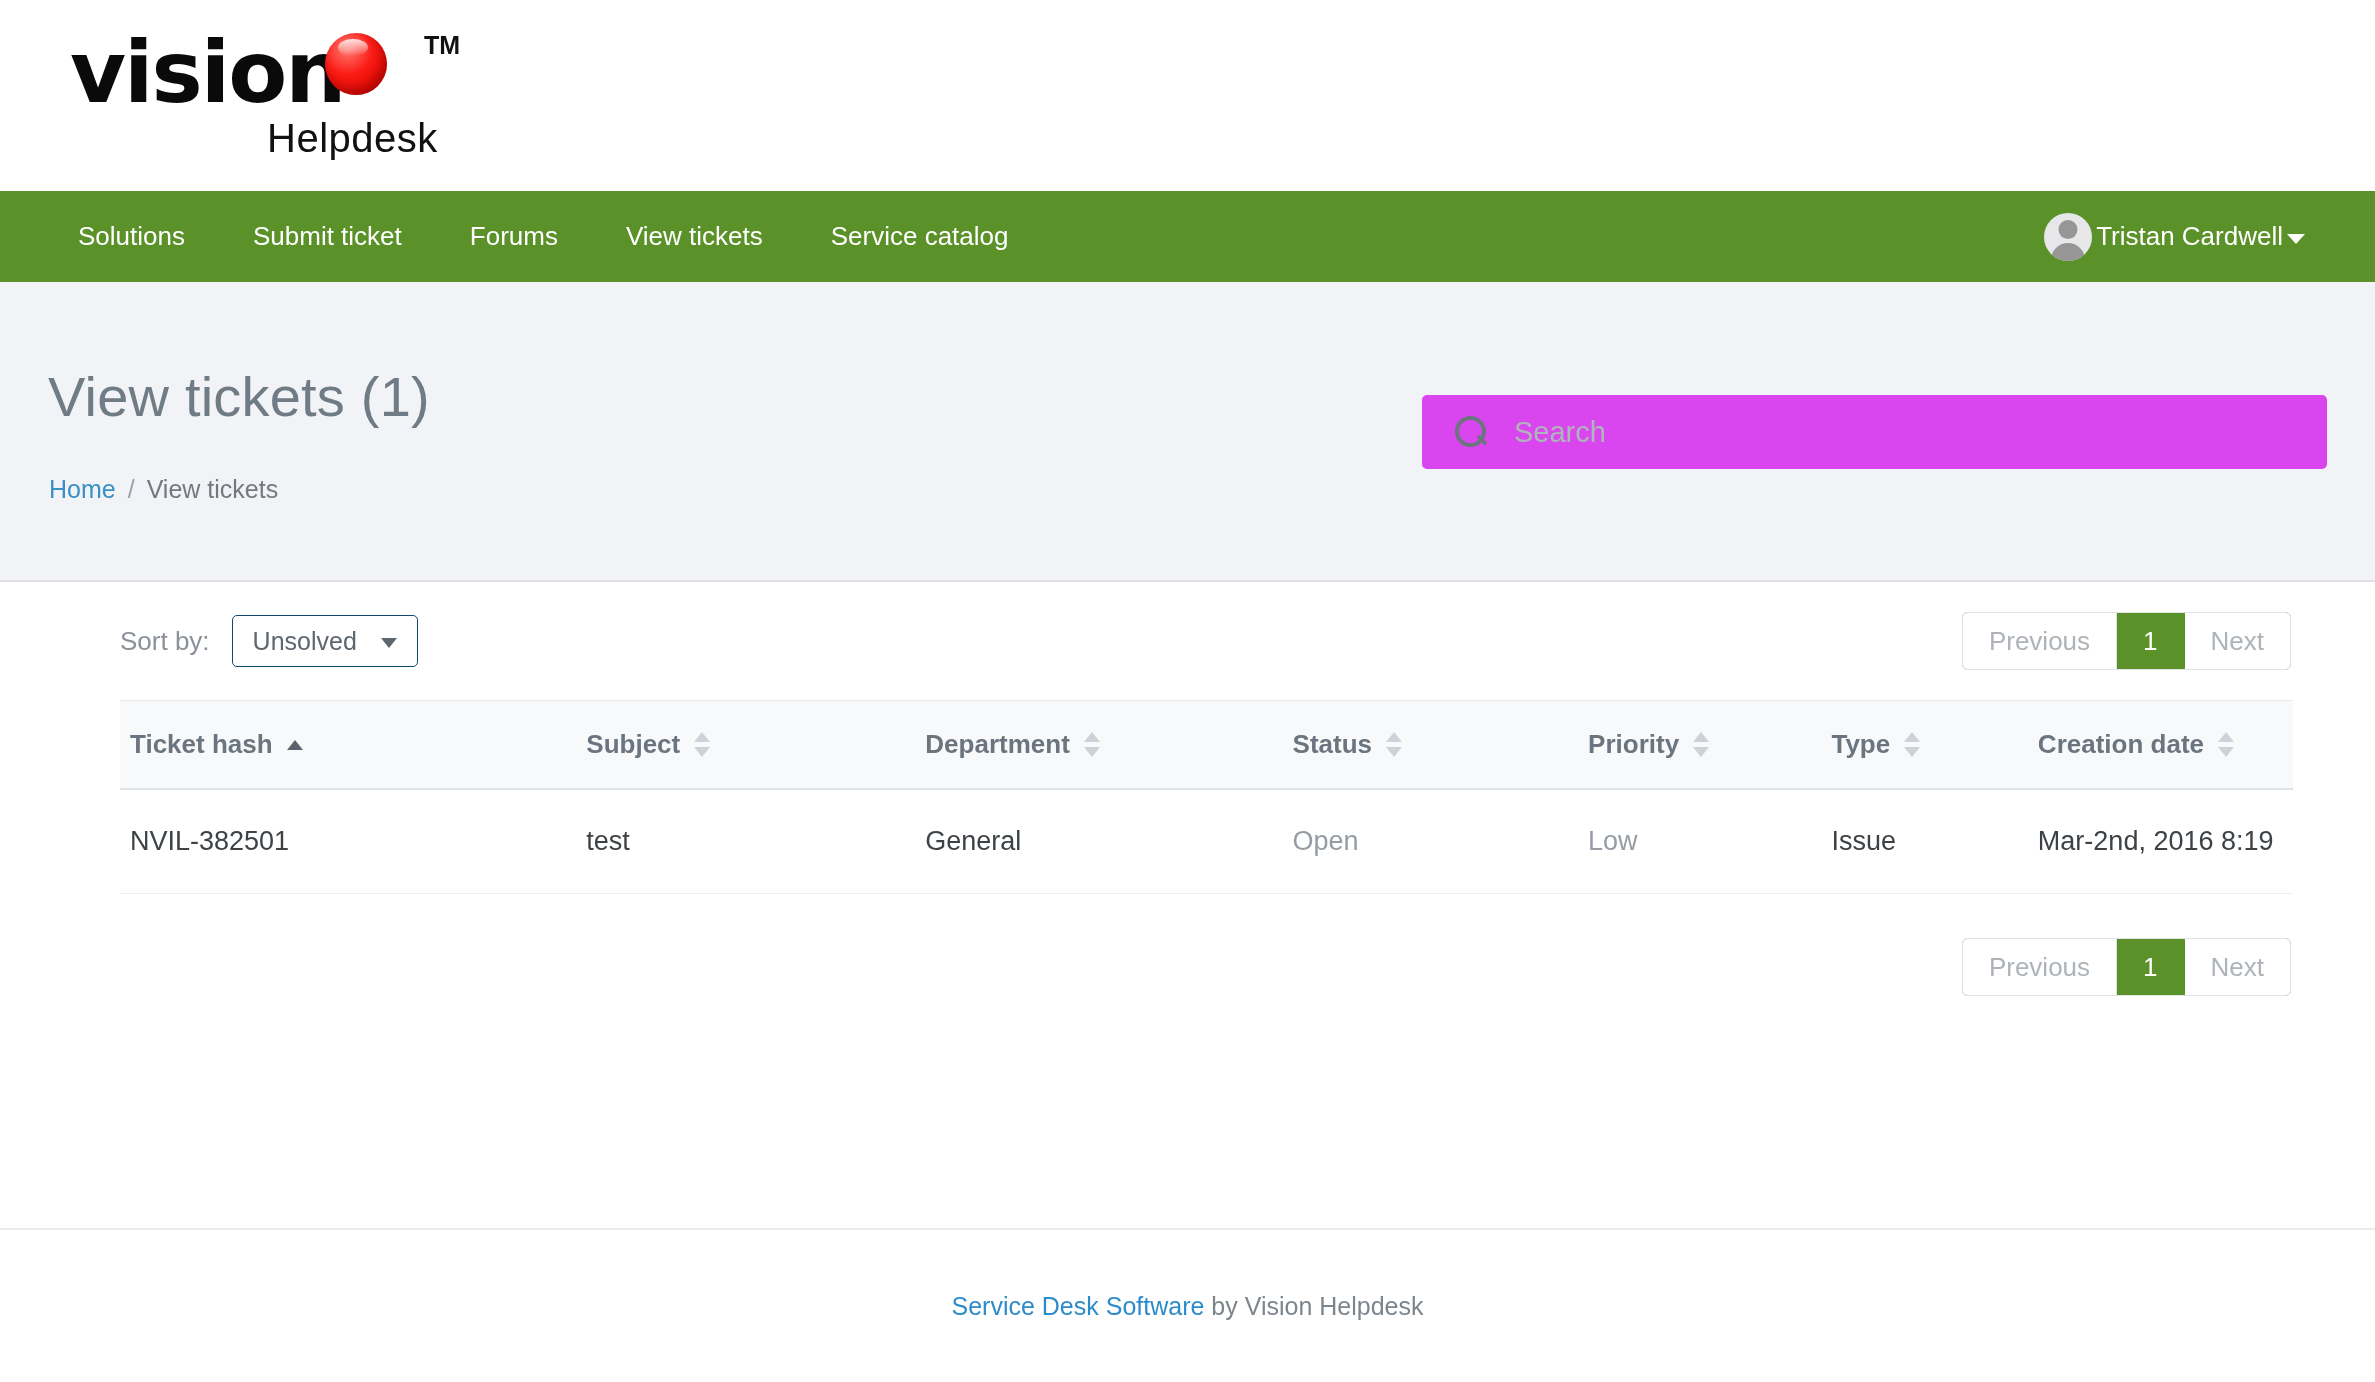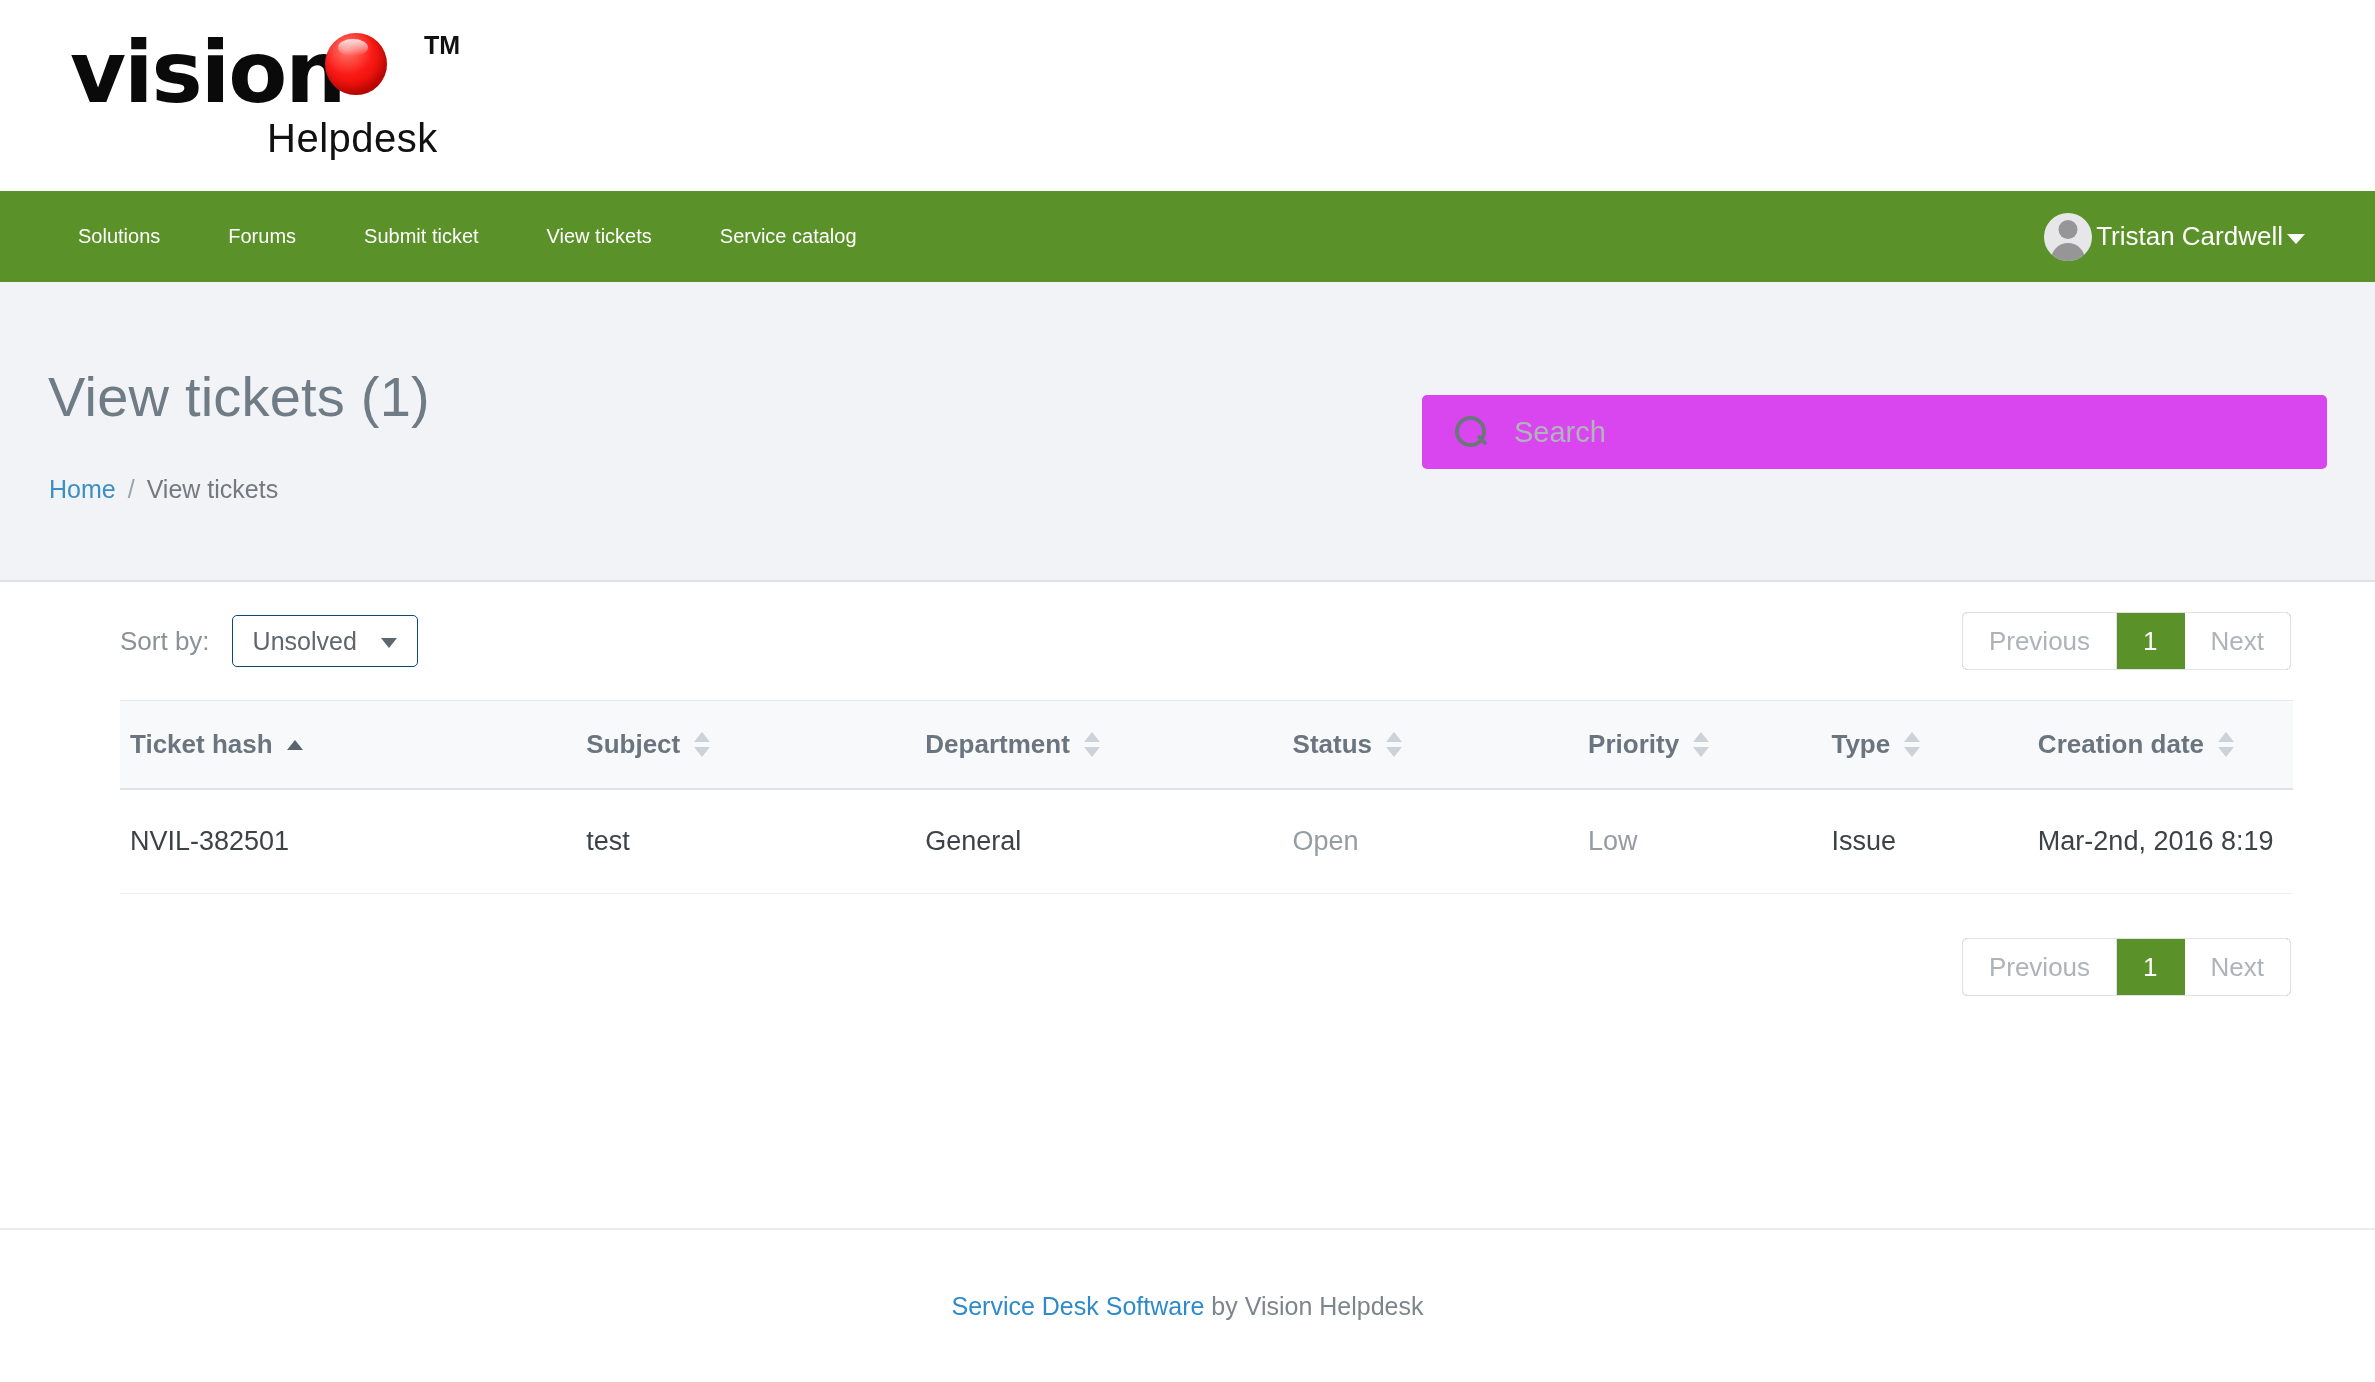--- a/index.html
+++ b/index.html
@@ -51,21 +51,21 @@
   
   .navbar {
     height: 91px;
     background: #5a9128;
     display: flex; align-items: center;
     padding: 0 62px 0 78px;
     position: relative;
   }
   .nav-items { display: flex; align-items: center; gap: 0; }
   .nav-link {
-    color: #ffffff; font-size: 20px; text-decoration: none;
+    color: #ffffff; font-size: 26px; text-decoration: none;
     padding: 0 34px; line-height: 91px; display: block;
     white-space: nowrap; cursor: pointer;
   }
   .nav-link:first-child { padding-left: 0; }
   .nav-user {
     margin-left: auto; display: flex; align-items: center; gap: 4px;
     cursor: pointer; padding-right: 8px;
   }
   .avatar {
     width: 48px; height: 48px; border-radius: 50%;
@@ -212,22 +212,22 @@
     <span class="logo-word">vision</span>
     <span class="logo-dot"></span>
     <span class="logo-tm">TM</span>
     <span class="logo-sub">Helpdesk</span>
   </div>
 </div>
 
 <div class="navbar">
   <div class="nav-items">
     <a class="nav-link">Solutions</a>
+    <a class="nav-link">Submit ticket</a>
     <a class="nav-link">Forums</a>
-    <a class="nav-link">Submit ticket</a>
     <a class="nav-link">View tickets</a>
     <a class="nav-link">Service catalog</a>
   </div>
   <div class="nav-user">
     <span class="avatar"></span>
     <span class="nav-username">Tristan Cardwell</span>
     <span class="caret-down"></span>
   </div>
 </div>
 

